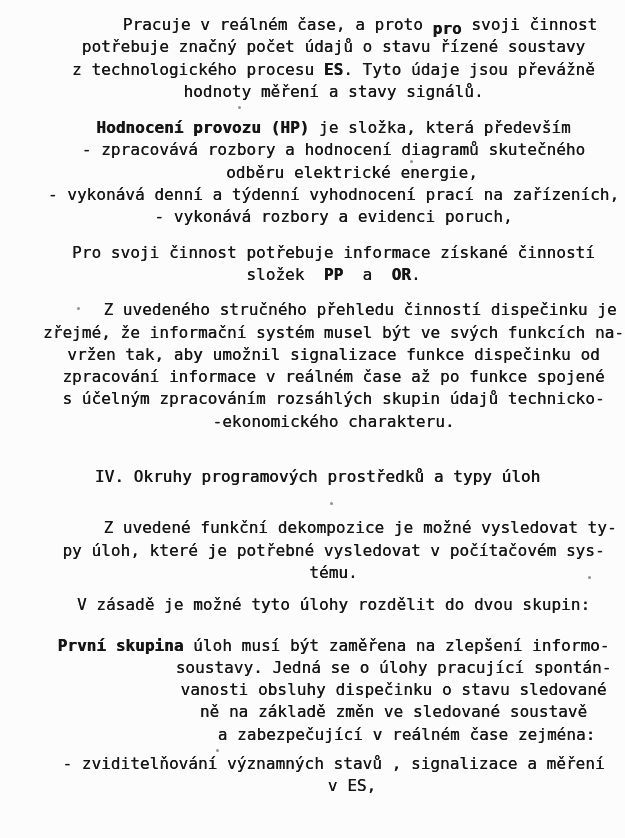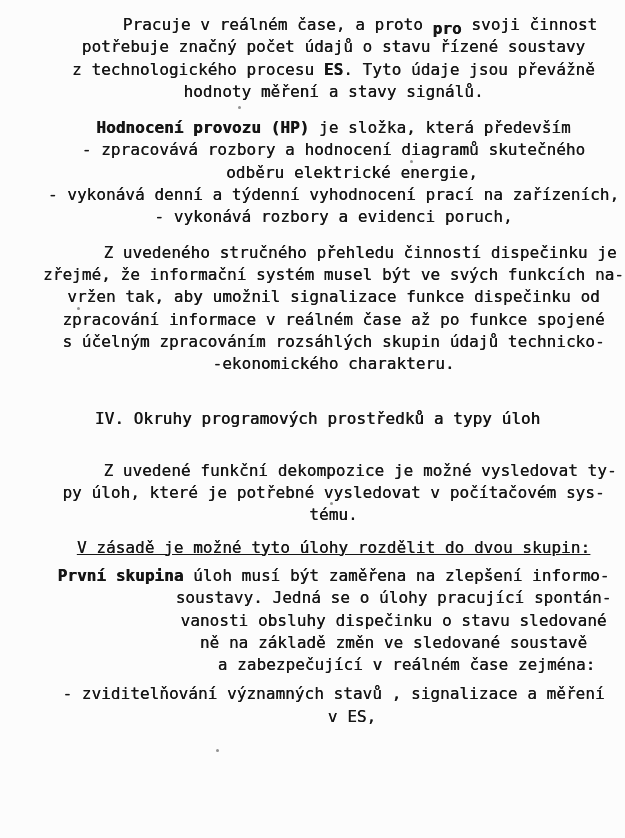--- a/index.html
+++ b/index.html
@@ -28,21 +28,21 @@
   .hang{margin-left:162px;}      
   .hang2{margin-left:188px;}     
   .head{margin-left:10px;font-weight:400;text-shadow:0.5px 0 0 #111;}
   .b{font-weight:700;text-shadow:0.5px 0 0 #111;}
   .inserted{
     position:relative;top:4px;
     font-weight:700;
     text-shadow:0.4px 0 0 #111;
   }
   .m14{margin-top:14px;} .m13{margin-top:13px;} .m33{margin-top:33px;}
-  .m29{margin-top:29px;} .m10{margin-top:10px;text-decoration:underline;} .m6{margin-top:6px;}
+  .m29{margin-top:29px;} .m10{margin-top:10px;} .m6{margin-top:18px;}
   .m7{margin-top:7px;} .m2{margin-top:2px;}
   .speck{
     position:absolute;width:3px;height:3px;border-radius:50%;
     background:#3a3a3a;opacity:.55;
   }
 </style>
 </head>
 <body>
 
 <div class="page">
@@ -55,20 +55,24 @@
   </div>
 
   <div class="para m14">
     <div class="line"><span class="b">Hodnocení provozu (HP)</span><span> je složka, která především</span></div>
     <div class="line">- zpracovává rozbory a hodnocení diagramů skutečného</div>
     <div class="line cont">odběru elektrické energie,</div>
     <div class="line">- vykonává denní a týdenní vyhodnocení prací na zařízeních,</div>
     <div class="line">- vykonává rozbory a evidenci poruch,</div>
   </div>
 
+  <div class="para m13">
+    <div class="line">Pro svoji činnost potřebuje informace získané činností</div>
+    <div class="line"><span>složek  </span><span class="b">PP</span><span>  a  </span><span class="b">OR</span><span>.</span></div>
+  </div>
 
   <div class="para m13">
     <div class="line ind">Z uvedeného stručného přehledu činností dispečinku je</div>
     <div class="line">zřejmé, že informační systém musel být ve svých funkcích na-</div>
     <div class="line">vržen tak, aby umožnil signalizace funkce dispečinku od</div>
     <div class="line">zpracování informace v reálném čase až po funkce spojené</div>
     <div class="line">s účelným zpracováním rozsáhlých skupin údajů technicko-</div>
     <div class="line">-ekonomického charakteru.</div>
   </div>
 

